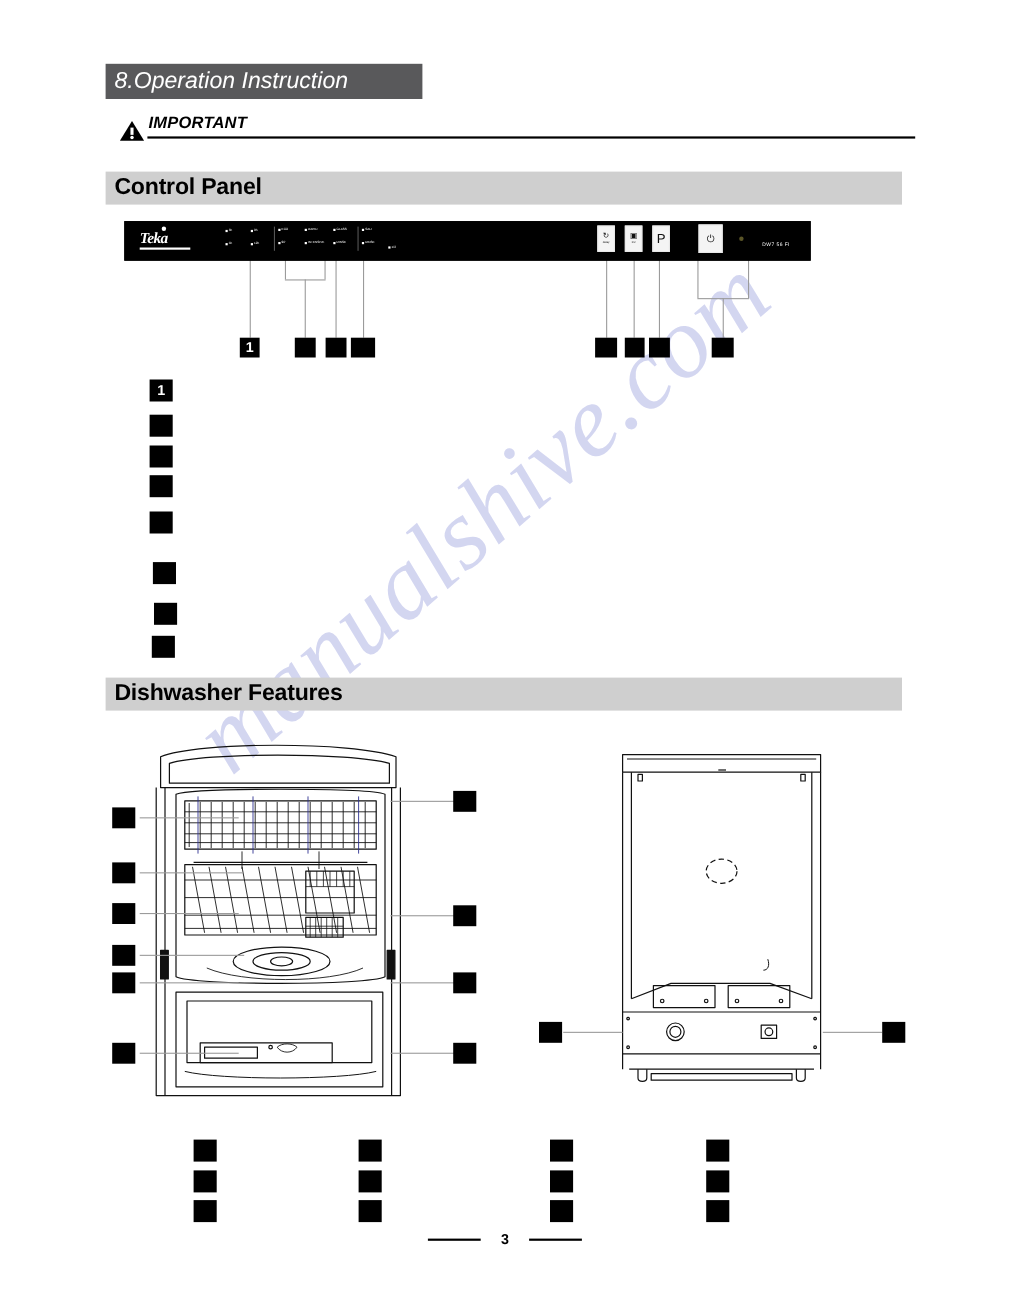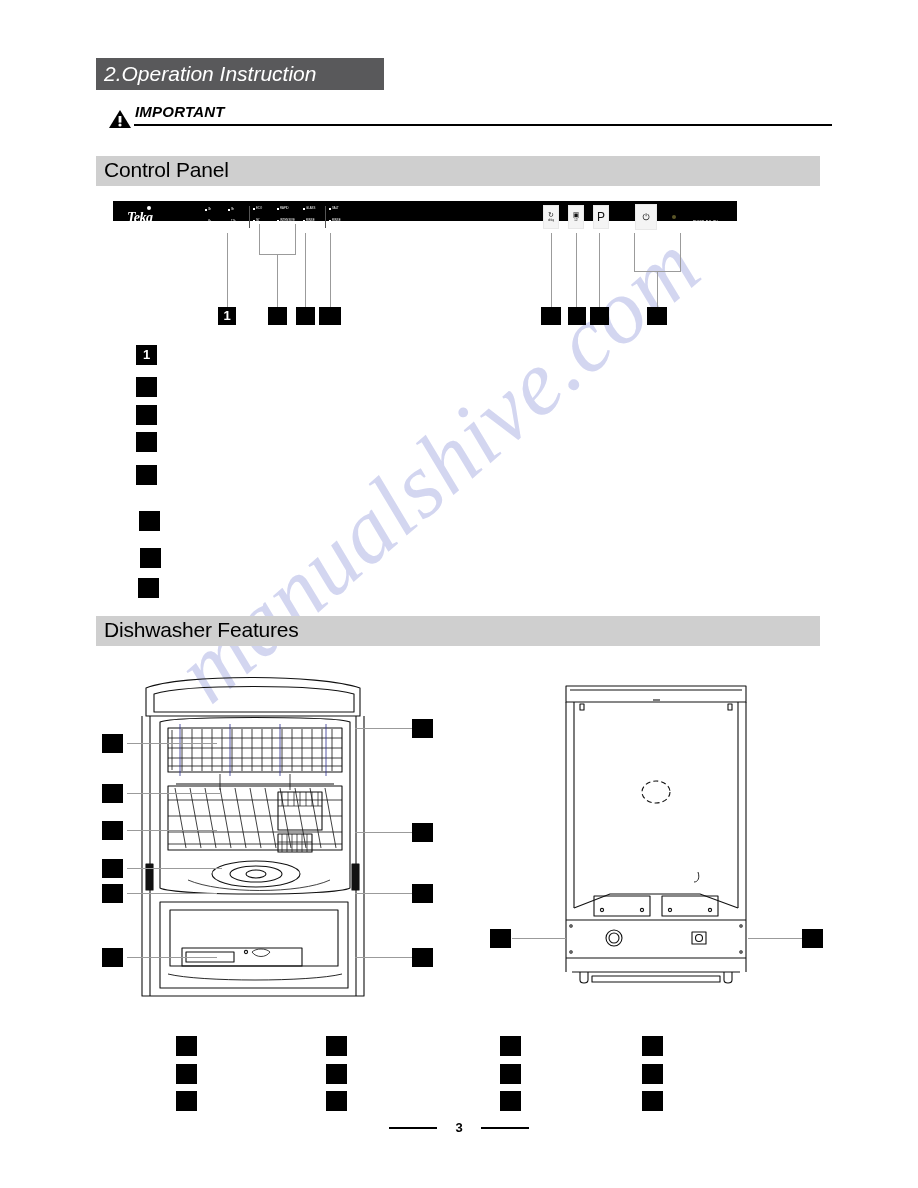--- a/index.html
+++ b/index.html
@@ -85,32 +85,32 @@
     position:absolute;
     left:96px;
     width:724px; height:30px;
     background:#cfcfcf;
     z-index:10;
   }
   .section-bar .lbl{
     position:absolute;
     left:8px; top:2px;
     font-size:21px;
-    font-weight:normal;
+    font-weight:bold;
     color:#000;
     letter-spacing:-.2px;
   }
   #bar-control{ top:156px; }
   #bar-features{ top:616px; }
 
   
   .panel-wrap{
     position:absolute;
     left:113px; top:201px;
-    width:624px; height:20px;
+    width:624px; height:36px;
     z-index:10;
   }
   .panel-strip{
     position:absolute;inset:0;
     background:#000;
     border:1px solid #000;
     box-sizing:border-box;
   }
   .teka{
     position:absolute;
@@ -246,21 +246,21 @@
 </style>
 </head>
 <body>
 
 <div class="page">
 
   <div class="watermark">
     <span>manualshive.com</span>
   </div>
 
-  <div class="chapter-title">2.Operation Instruction</div>
+  <div class="chapter-title">8.Operation Instruction</div>
 
   <div class="important-row">
     <svg class="warn-icon" viewBox="0 0 24 20">
       <polygon points="12,1 23,19 1,19" fill="#000"></polygon>
       <rect x="10.6" y="7" width="2.8" height="6.6" fill="#fff"></rect>
       <circle cx="12" cy="16" r="1.6" fill="#fff"></circle>
     </svg>
     <div class="important-label">IMPORTANT</div>
     <div class="important-rule"></div>
   </div>

